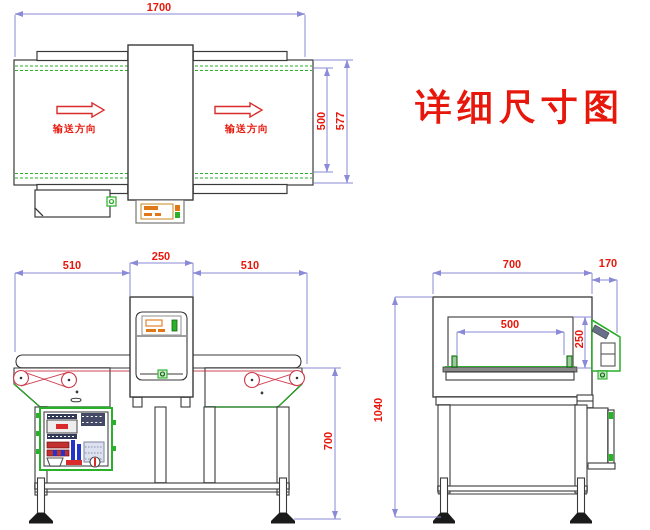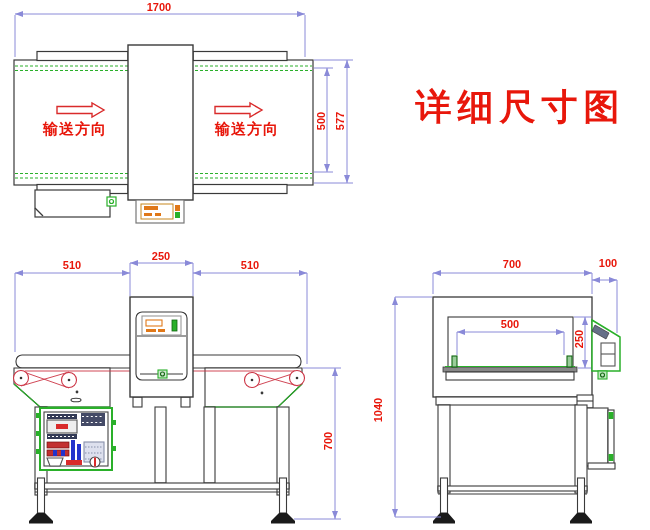--- a/index.html
+++ b/index.html
@@ -5,21 +5,21 @@
   html,body{margin:0;padding:0;}
   body{background:#ffffff;font-family:"Liberation Sans",sans-serif;}
   #canvas{position:relative;width:650px;height:530px;background:#ffffff;overflow:hidden;}
   #canvas svg{position:absolute;left:0;top:0;}
   .dlabel{
     position:absolute;color:#e8170b;font-weight:bold;font-size:11px;line-height:12px;
     text-align:center;font-family:"Liberation Sans",sans-serif;white-space:nowrap;
   }
   .dlabel.vert{transform:rotate(-90deg);}
   .cn-label{
-    position:absolute;color:#e8170b;font-weight:bold;font-size:15px;line-height:16px;
+    position:absolute;color:#e8170b;font-weight:bold;font-size:10px;line-height:16px;
     text-align:center;letter-spacing:1px;font-family:"Liberation Sans",sans-serif;white-space:nowrap;
   }
   .page-title{
     position:absolute;left:403px;top:84px;width:235px;height:46px;
     color:#e8170b;font-weight:bold;font-size:36px;line-height:46px;text-align:center;
     letter-spacing:6px;font-family:"Liberation Serif",serif;white-space:nowrap;
   }
 </style>
 </head>
 <body>
@@ -292,18 +292,18 @@
   <div class="dlabel vert" style="left:320px;top:115px;width:40px;">577</div>
   <div class="cn-label" style="left:37px;top:121px;width:76px;">输送方向</div>
   <div class="cn-label" style="left:209px;top:121px;width:76px;">输送方向</div>
 
   <div class="dlabel" style="left:50px;top:259px;width:44px;">510</div>
   <div class="dlabel" style="left:139px;top:250px;width:44px;">250</div>
   <div class="dlabel" style="left:228px;top:259px;width:44px;">510</div>
   <div class="dlabel vert" style="left:308px;top:435px;width:40px;">700</div>
 
   <div class="dlabel" style="left:490px;top:258px;width:44px;">700</div>
-  <div class="dlabel" style="left:592px;top:257px;width:32px;">100</div>
+  <div class="dlabel" style="left:592px;top:257px;width:32px;">170</div>
   <div class="dlabel" style="left:488px;top:318px;width:44px;">500</div>
   <div class="dlabel vert" style="left:559px;top:333px;width:40px;">250</div>
   <div class="dlabel vert" style="left:353px;top:404px;width:50px;">1040</div>
 
 </div>
 
 </body></html>

